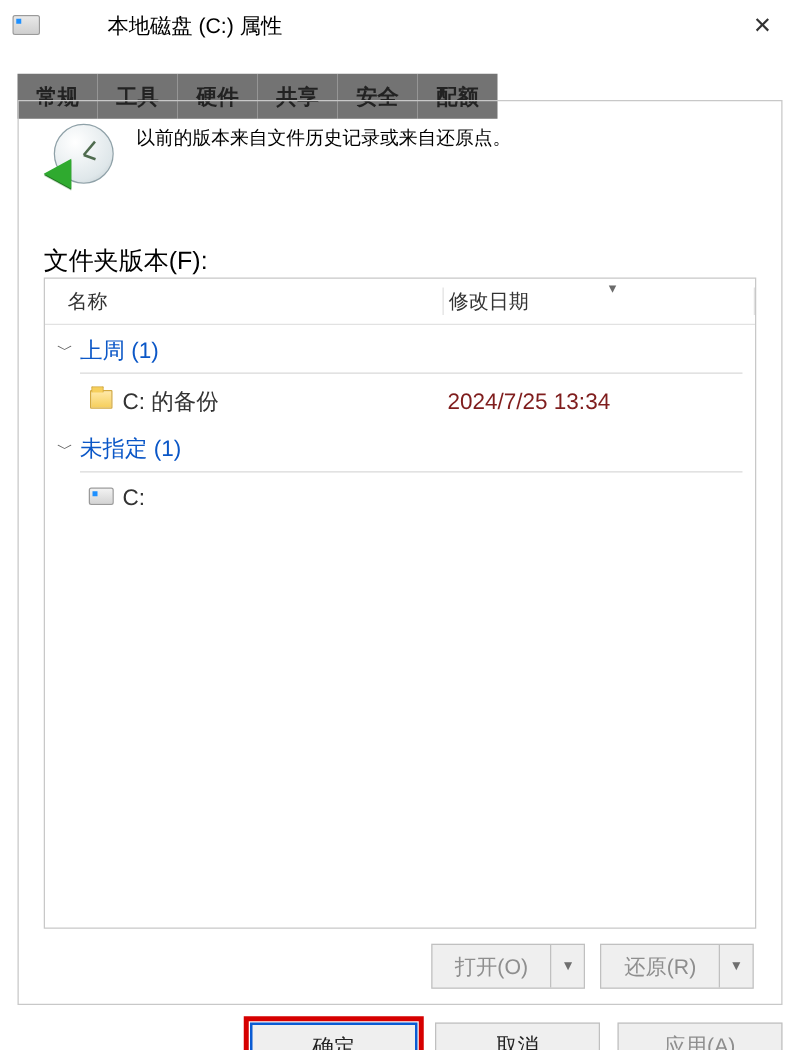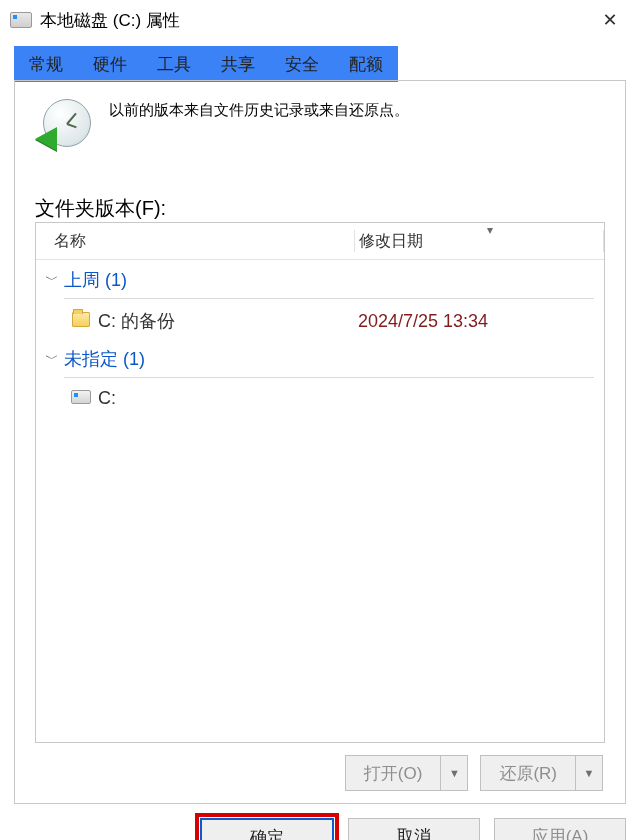--- a/index.html
+++ b/index.html
@@ -29,21 +29,21 @@
     border-radius: 2px;
     position: relative;
   }
   .titlebar .drive-icon::after {
     content: "";
     position: absolute;
     left: 2px; top: 2px;
     width: 4px; height: 4px;
     background: #1e90ff;
   }
-  .titlebar .title-text { flex: 1; }
+  .titlebar .title-text { flex: 1; margin-left: 46px; }
   .close-btn {
     width: 40px; height: 30px;
     display: flex; align-items: center; justify-content: center;
     font-size: 18px;
     color: #333;
   }
   .tabs-row {
     display: flex;
     align-items: flex-end;
     padding: 0 14px;
@@ -51,22 +51,23 @@
     position: relative;
   }
   .tab {
     padding: 6px 14px 6px 14px;
     font-size: 17px;
     color: #222;
     cursor: default;
     border: 1px solid transparent;
     border-bottom: none;
     position: relative;
-    top: 2px;
-    background: #3b82f6;
+    top: 15px;
+    background: #737373;
+    font-weight: bold;
   }
   .tab.active {
     border: 1px solid #c8c8c8;
     border-bottom: 1px solid #fff;
     z-index: 2;
   }
   .tab.highlighted-frame {
     outline: 4px solid #d60000;
     outline-offset: -2px;
   }
@@ -253,22 +254,22 @@
 <div class="titlebar">
   <span class="drive-icon"></span>
   <span class="title-text">本地磁盘 (C:) 属性</span>
   <div class="close-btn">
     <span>✕</span>
   </div>
 </div>
 
 <div class="tabs-row">
   <div class="tab">常规</div>
+  <div class="tab">工具</div>
   <div class="tab">硬件</div>
-  <div class="tab">工具</div>
   <div class="tab">共享</div>
   <div class="tab">安全</div>
   <div class="tab">配额</div>
 </div>
 
 <div class="tab-content-border">
   <div class="tab-content">
 
     <div class="intro">
       <div class="clock-icon">

